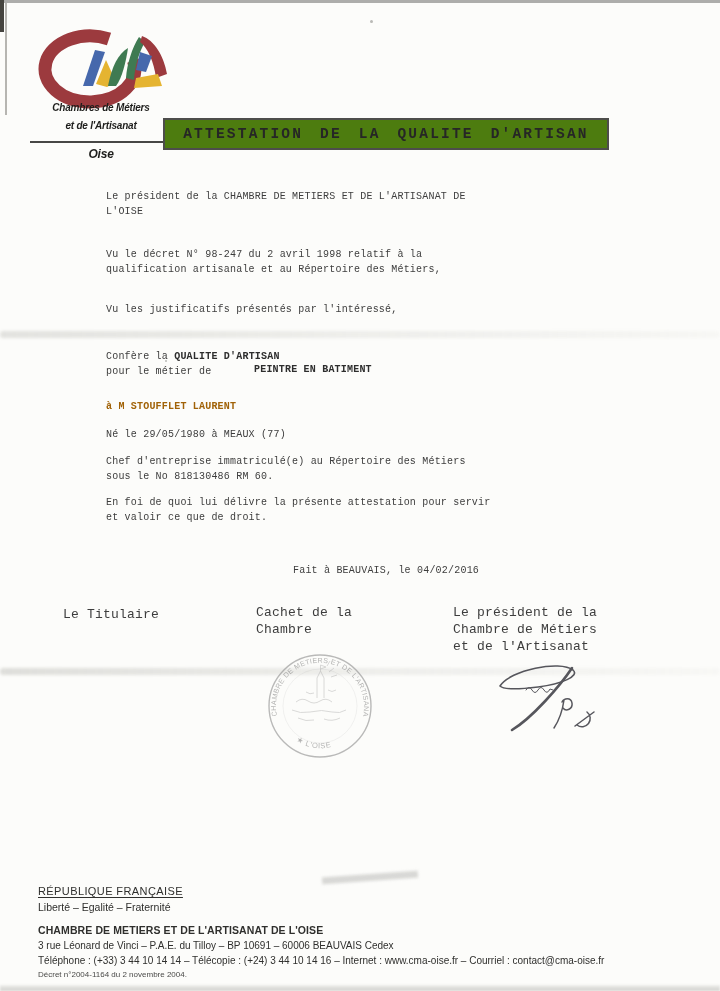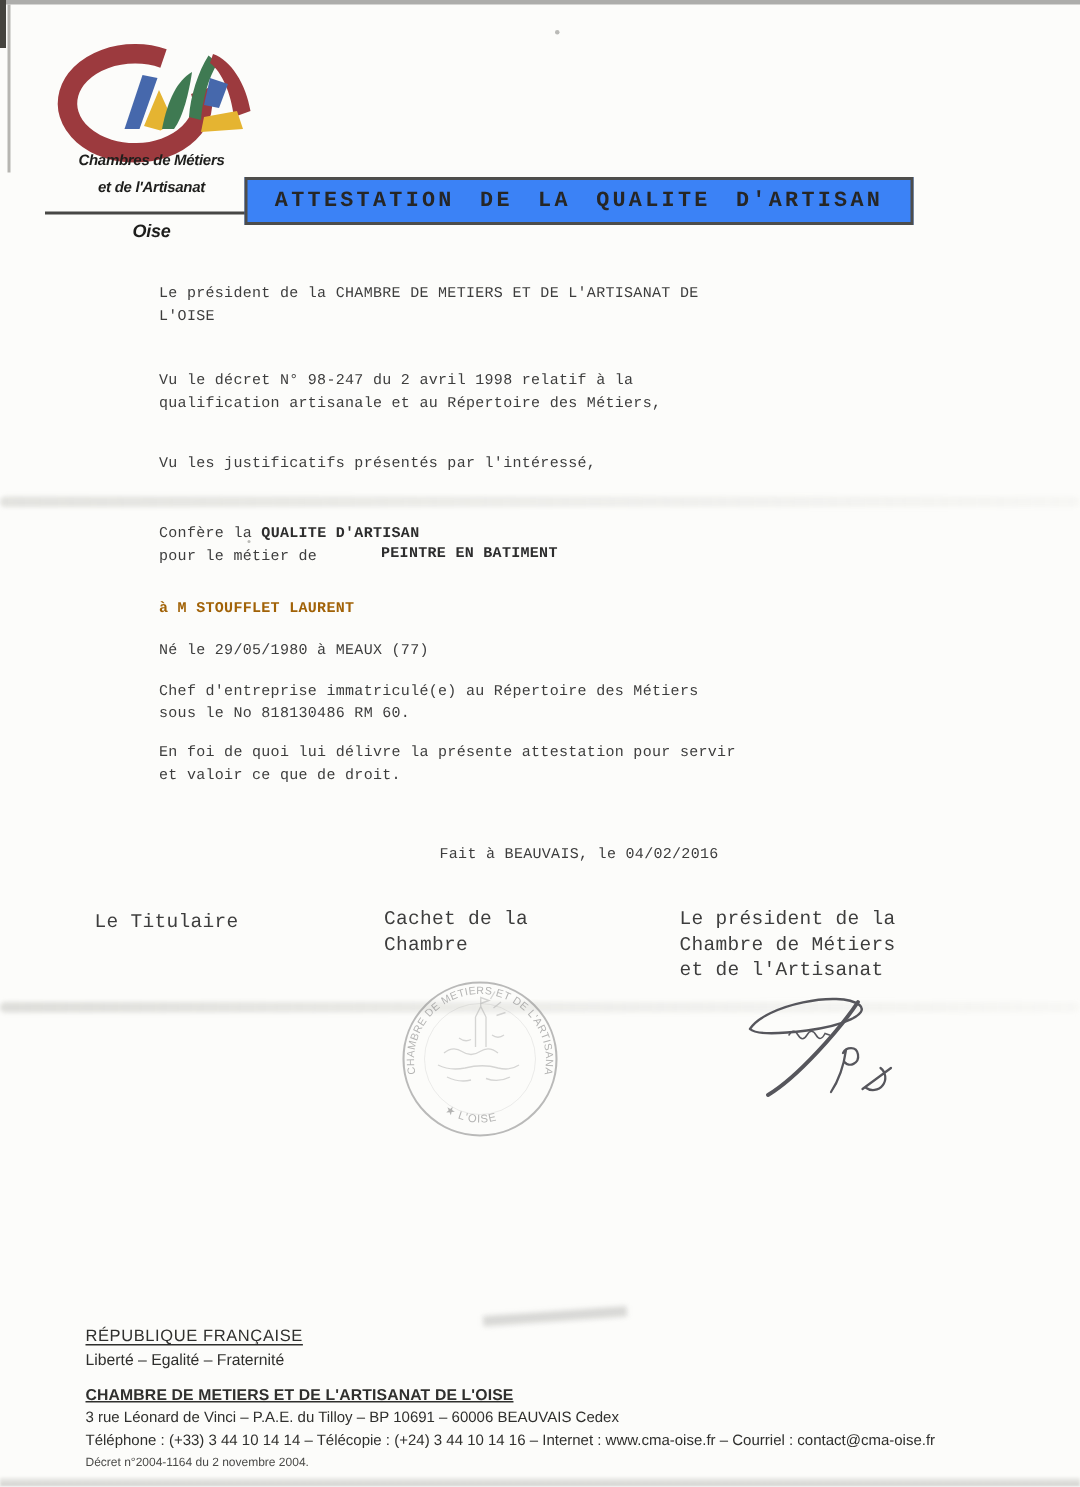--- a/index.html
+++ b/index.html
@@ -24,21 +24,21 @@
   .logo{position:absolute;left:36px;top:22px;}
   .brand{position:absolute;left:28px;width:146px;text-align:center;
     font-family:"Liberation Sans",sans-serif;font-weight:bold;font-style:italic;
     color:#1e1e1c;font-size:10px;letter-spacing:-0.2px;}
   .brand.l1{top:102px;} .brand.l2{top:120px;}
   .brand-rule{position:absolute;left:30px;top:141px;width:141px;height:2px;background:#474745;}
   .brand.region{top:147px;font-size:12px;}
 
   .title-box{
     position:absolute;left:163px;top:118px;width:442px;height:28px;
-    border:2px solid #4d4d4b;background:#3b82f6;
+    border:2px solid #4d4d4b;background:#4d7c0f;
     display:flex;align-items:center;justify-content:center;
     font-family:"Liberation Mono","DejaVu Sans Mono",monospace;
     font-size:14.5px;font-weight:bold;letter-spacing:2.2px;word-spacing:6px;color:#262626;
   }
 
   
   .tw{
     position:absolute;left:106px;
     font-family:"Liberation Mono","DejaVu Sans Mono",monospace;
     font-size:10px;line-height:15px;letter-spacing:0.2px;color:#3d3d3d;
@@ -46,24 +46,24 @@
   }
   .tw b{color:#2d2d2d;}
 
   .sig-label{position:absolute;font-family:"Liberation Mono","DejaVu Sans Mono",monospace;
     font-size:13px;line-height:17px;letter-spacing:0.2px;color:#3d3d3d;white-space:pre;}
 
   .stamp{position:absolute;left:266px;top:652px;opacity:.58;}
   .signature{position:absolute;left:490px;top:656px;opacity:.9;}
 
   
-  .ft{position:absolute;left:41px;color:#2f2f2d;font-family:"Liberation Sans",sans-serif;white-space:pre;padding-left:16px;}
+  .ft{position:absolute;left:22px;color:#2f2f2d;font-family:"Liberation Sans",sans-serif;white-space:pre;padding-left:16px;}
   .ft.republic{top:885px;font-size:11px;letter-spacing:.4px;text-decoration:underline;text-underline-offset:2px;}
   .ft.motto{top:901px;font-size:10.5px;}
-  .ft.org{top:924px;font-size:10.5px;font-weight:bold;letter-spacing:.1px;text-decoration:underline;}
+  .ft.org{top:924px;font-size:10.5px;font-weight:bold;letter-spacing:.1px;}
   .ft.address{top:940px;font-size:10px;}
   .ft.contact{top:955px;font-size:10px;}
   .ft.decree{top:970px;font-size:8px;color:#4a4a48;}
 </style>
 </head>
 <body>
 
 <div id="page">
 
   <div class="tone top-edge"></div>

